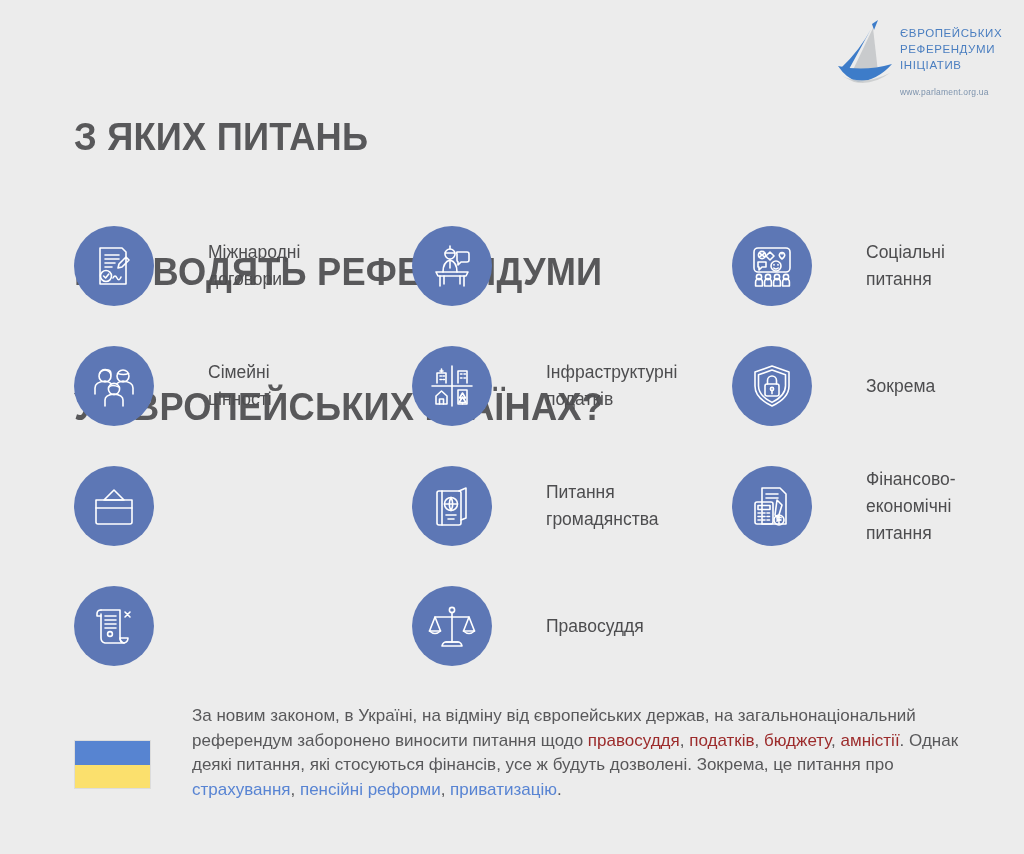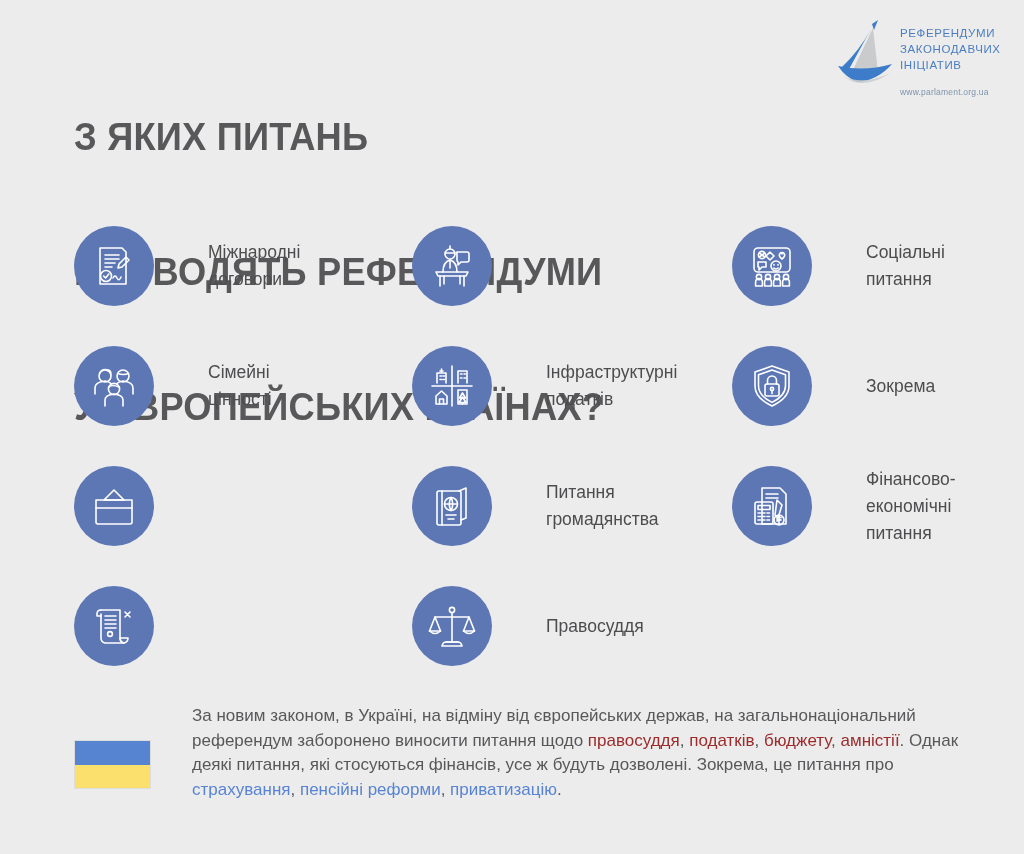--- a/index.html
+++ b/index.html
@@ -175,22 +175,22 @@
     <div class="logo-mark">
       <svg width="58" height="78" viewBox="0 0 58 78">
         <path d="M34 8 L40 4 L36 14 Z" fill="#3d7cc9"></path>
         <path d="M35 12 L14 56 L40 56 Z" fill="#c9cbcd"></path>
         <path d="M33 13 L10 55 L3 52 Q22 34 33 13 Z" fill="#3d7cc9"></path>
         <path d="M0 50 Q26 56 54 48 Q40 64 20 66 Q8 62 0 50 Z" fill="#3d7cc9"></path>
         <path d="M4 60 Q26 70 52 57 Q34 70 16 66 Z" fill="#c9cbcd" opacity="0.85"></path>
       </svg>
     </div>
     <div class="logo-text">
+      <span class="ln">ЄВРОПЕЙСЬКИХ</span>
       <span class="ln">РЕФЕРЕНДУМИ</span>
-      <span class="ln">ЗАКОНОДАВЧИХ</span>
       <span class="ln">ІНІЦІАТИВ</span>
       <span class="logo-url">www.parlament.org.ua</span>
     </div>
   </div>
 </div>
 
 <div class="grid">
 
   <div class="row">
 

